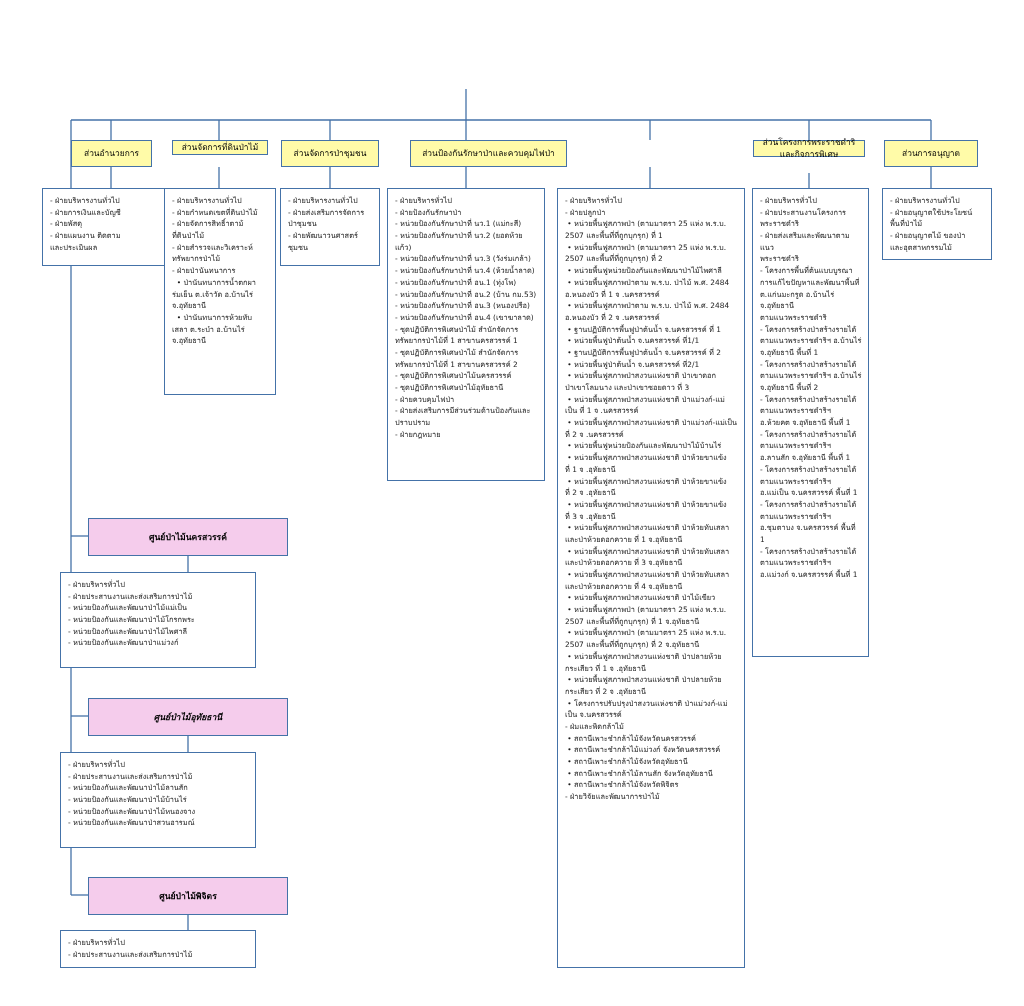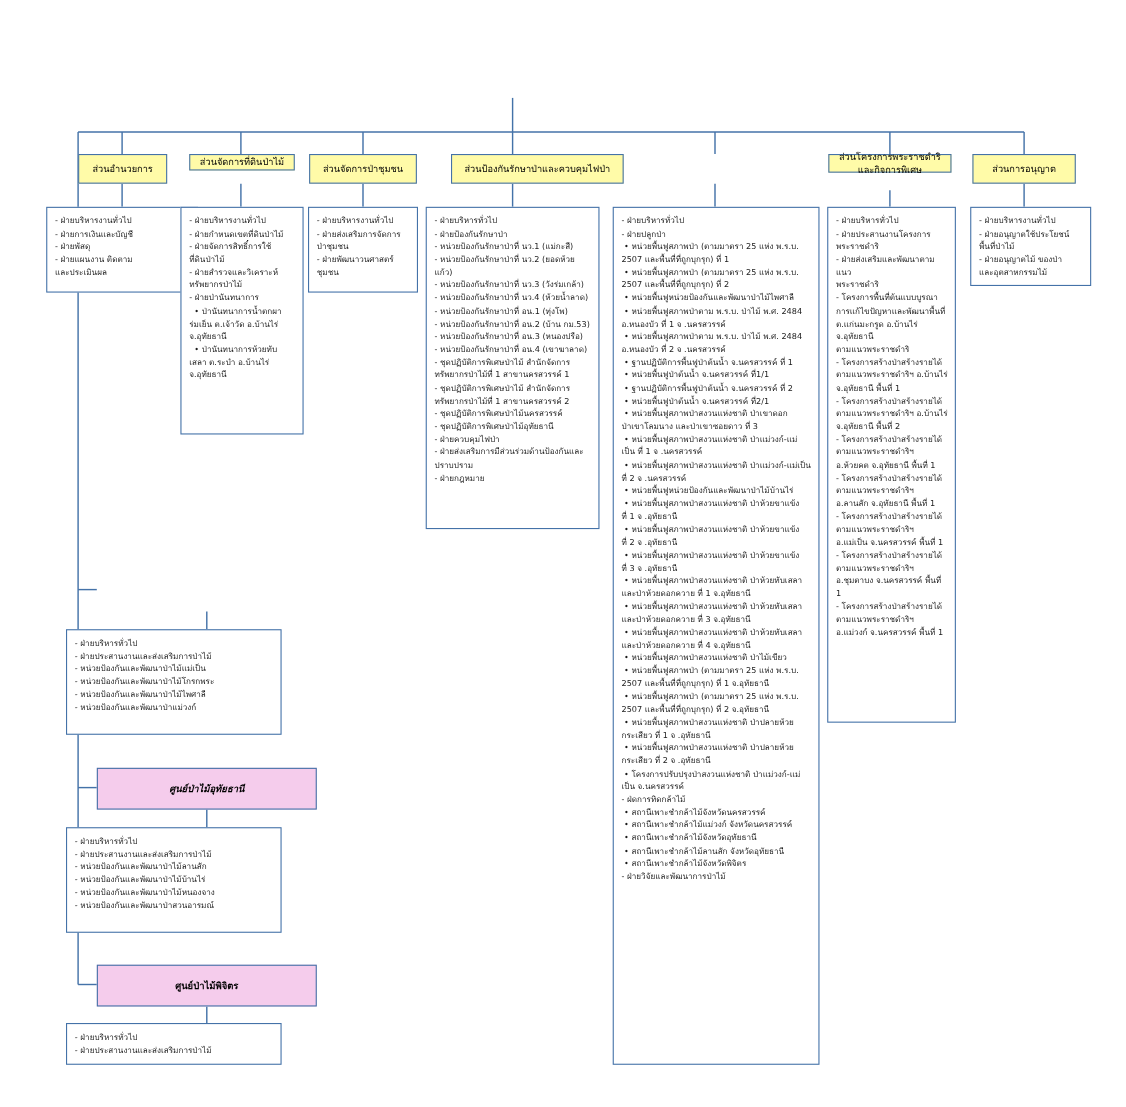--- a/index.html
+++ b/index.html
@@ -125,21 +125,21 @@
   <div class="panel" style="left:42px;  top:188px; width:138px; height:78px;">
       <span class="li">- ฝ่ายบริหารงานทั่วไป</span>
       <span class="li">- ฝ่ายการเงินและบัญชี</span>
       <span class="li">- ฝ่ายพัสดุ</span>
       <span class="li">- ฝ่ายแผนงาน ติดตาม
 และประเมินผล</span>
     </div>
   <div class="panel" style="left:164px; top:188px; width:112px; height:207px;">
       <span class="li">- ฝ่ายบริหารงานทั่วไป</span>
       <span class="li">- ฝ่ายกำหนดเขตที่ดินป่าไม้</span>
-      <span class="li">- ฝ่ายจัดการสิทธิ์การใช้
+      <span class="li">- ฝ่ายจัดการสิทธิ์าตาม้
 ที่ดินป่าไม้</span>
       <span class="li">- ฝ่ายสำรวจและวิเคราะห์
 ทรัพยากรป่าไม้</span>
       <span class="li">- ฝ่ายป่านันทนาการ</span>
       <span class="li">  • ป่านันทนาการน้ำตกผา
 ร่มเย็น ต.เจ้าวัด อ.บ้านไร่
 จ.อุทัยธานี</span>
       <span class="li">  • ป่านันทนาการห้วยทับ
 เสลา ต.ระบำ อ.บ้านไร่
 จ.อุทัยธานี</span>
@@ -212,21 +212,21 @@
       <span class="li"> • หน่วยพื้นฟูสภาพป่า (ตามมาตรา 25 แห่ง พ.ร.บ.
 2507 และพื้นที่ที่ถูกบุกรุก) ที่ 1 จ.อุทัยธานี</span>
       <span class="li"> • หน่วยพื้นฟูสภาพป่า (ตามมาตรา 25 แห่ง พ.ร.บ.
 2507 และพื้นที่ที่ถูกบุกรุก) ที่ 2 จ.อุทัยธานี</span>
       <span class="li"> • หน่วยพื้นฟูสภาพป่าสงวนแห่งชาติ ป่าปลายห้วย
 กระเสียว ที่ 1 จ .อุทัยธานี</span>
       <span class="li"> • หน่วยพื้นฟูสภาพป่าสงวนแห่งชาติ ป่าปลายห้วย
 กระเสียว ที่ 2 จ .อุทัยธานี</span>
       <span class="li"> • โครงการปรับปรุงป่าสงวนแห่งชาติ ป่าแม่วงก์-แม่
 เป็น จ.นครสวรรค์</span>
-      <span class="li">- ฝ่ดการทิดกล้าไม้</span>
+      <span class="li">- ฝ่มและพิดกล้าไม้</span>
       <span class="li"> • สถานีเพาะชำกล้าไม้จังหวัดนครสวรรค์</span>
       <span class="li"> • สถานีเพาะชำกล้าไม้แม่วงก์ จังหวัดนครสวรรค์</span>
       <span class="li"> • สถานีเพาะชำกล้าไม้จังหวัดอุทัยธานี</span>
       <span class="li"> • สถานีเพาะชำกล้าไม้ลานสัก จังหวัดอุทัยธานี</span>
       <span class="li"> • สถานีเพาะชำกล้าไม้จังหวัดพิจิตร</span>
       <span class="li">- ฝ่ายวิจัยและพัฒนาการป่าไม้</span>
     </div>
   <div class="panel" style="left:752px; top:188px; width:117px; height:469px;">
       <span class="li">- ฝ่ายบริหารทั่วไป</span>
       <span class="li">- ฝ่ายประสานงานโครงการ
@@ -261,20 +261,21 @@
 อ.แม่วงก์ จ.นครสวรรค์ พื้นที่ 1</span>
     </div>
   <div class="panel" style="left:882px; top:188px; width:110px; height:72px;">
       <span class="li">- ฝ่ายบริหารงานทั่วไป</span>
       <span class="li">- ฝ่ายอนุญาตใช้ประโยชน์
 พื้นที่ป่าไม้</span>
       <span class="li">- ฝ่ายอนุญาตไม้ ของป่า
 และอุตสาหกรรมไม้</span>
     </div>
 
+  <div class="pink" style="left:88px; top:518px; width:200px; height:38px;">ศูนย์ป่าไม้นครสวรรค์</div>
   <div class="panel" style="left:60px; top:572px; width:196px; height:96px;">
       <span class="li">- ฝ่ายบริหารทั่วไป</span>
       <span class="li">- ฝ่ายประสานงานและส่งเสริมการป่าไม้</span>
       <span class="li">- หน่วยป้องกันและพัฒนาป่าไม้แม่เป็น</span>
       <span class="li">- หน่วยป้องกันและพัฒนาป่าไม้โกรกพระ</span>
       <span class="li">- หน่วยป้องกันและพัฒนาป่าไม้ไพศาลี</span>
       <span class="li">- หน่วยป้องกันและพัฒนาป่าแม่วงก์</span>
     </div>
 
   <div class="pink" style="left:88px; top:698px; width:200px; height:38px;font-style:italic;">ศูนย์ป่าไม้อุทัยธานี</div>

